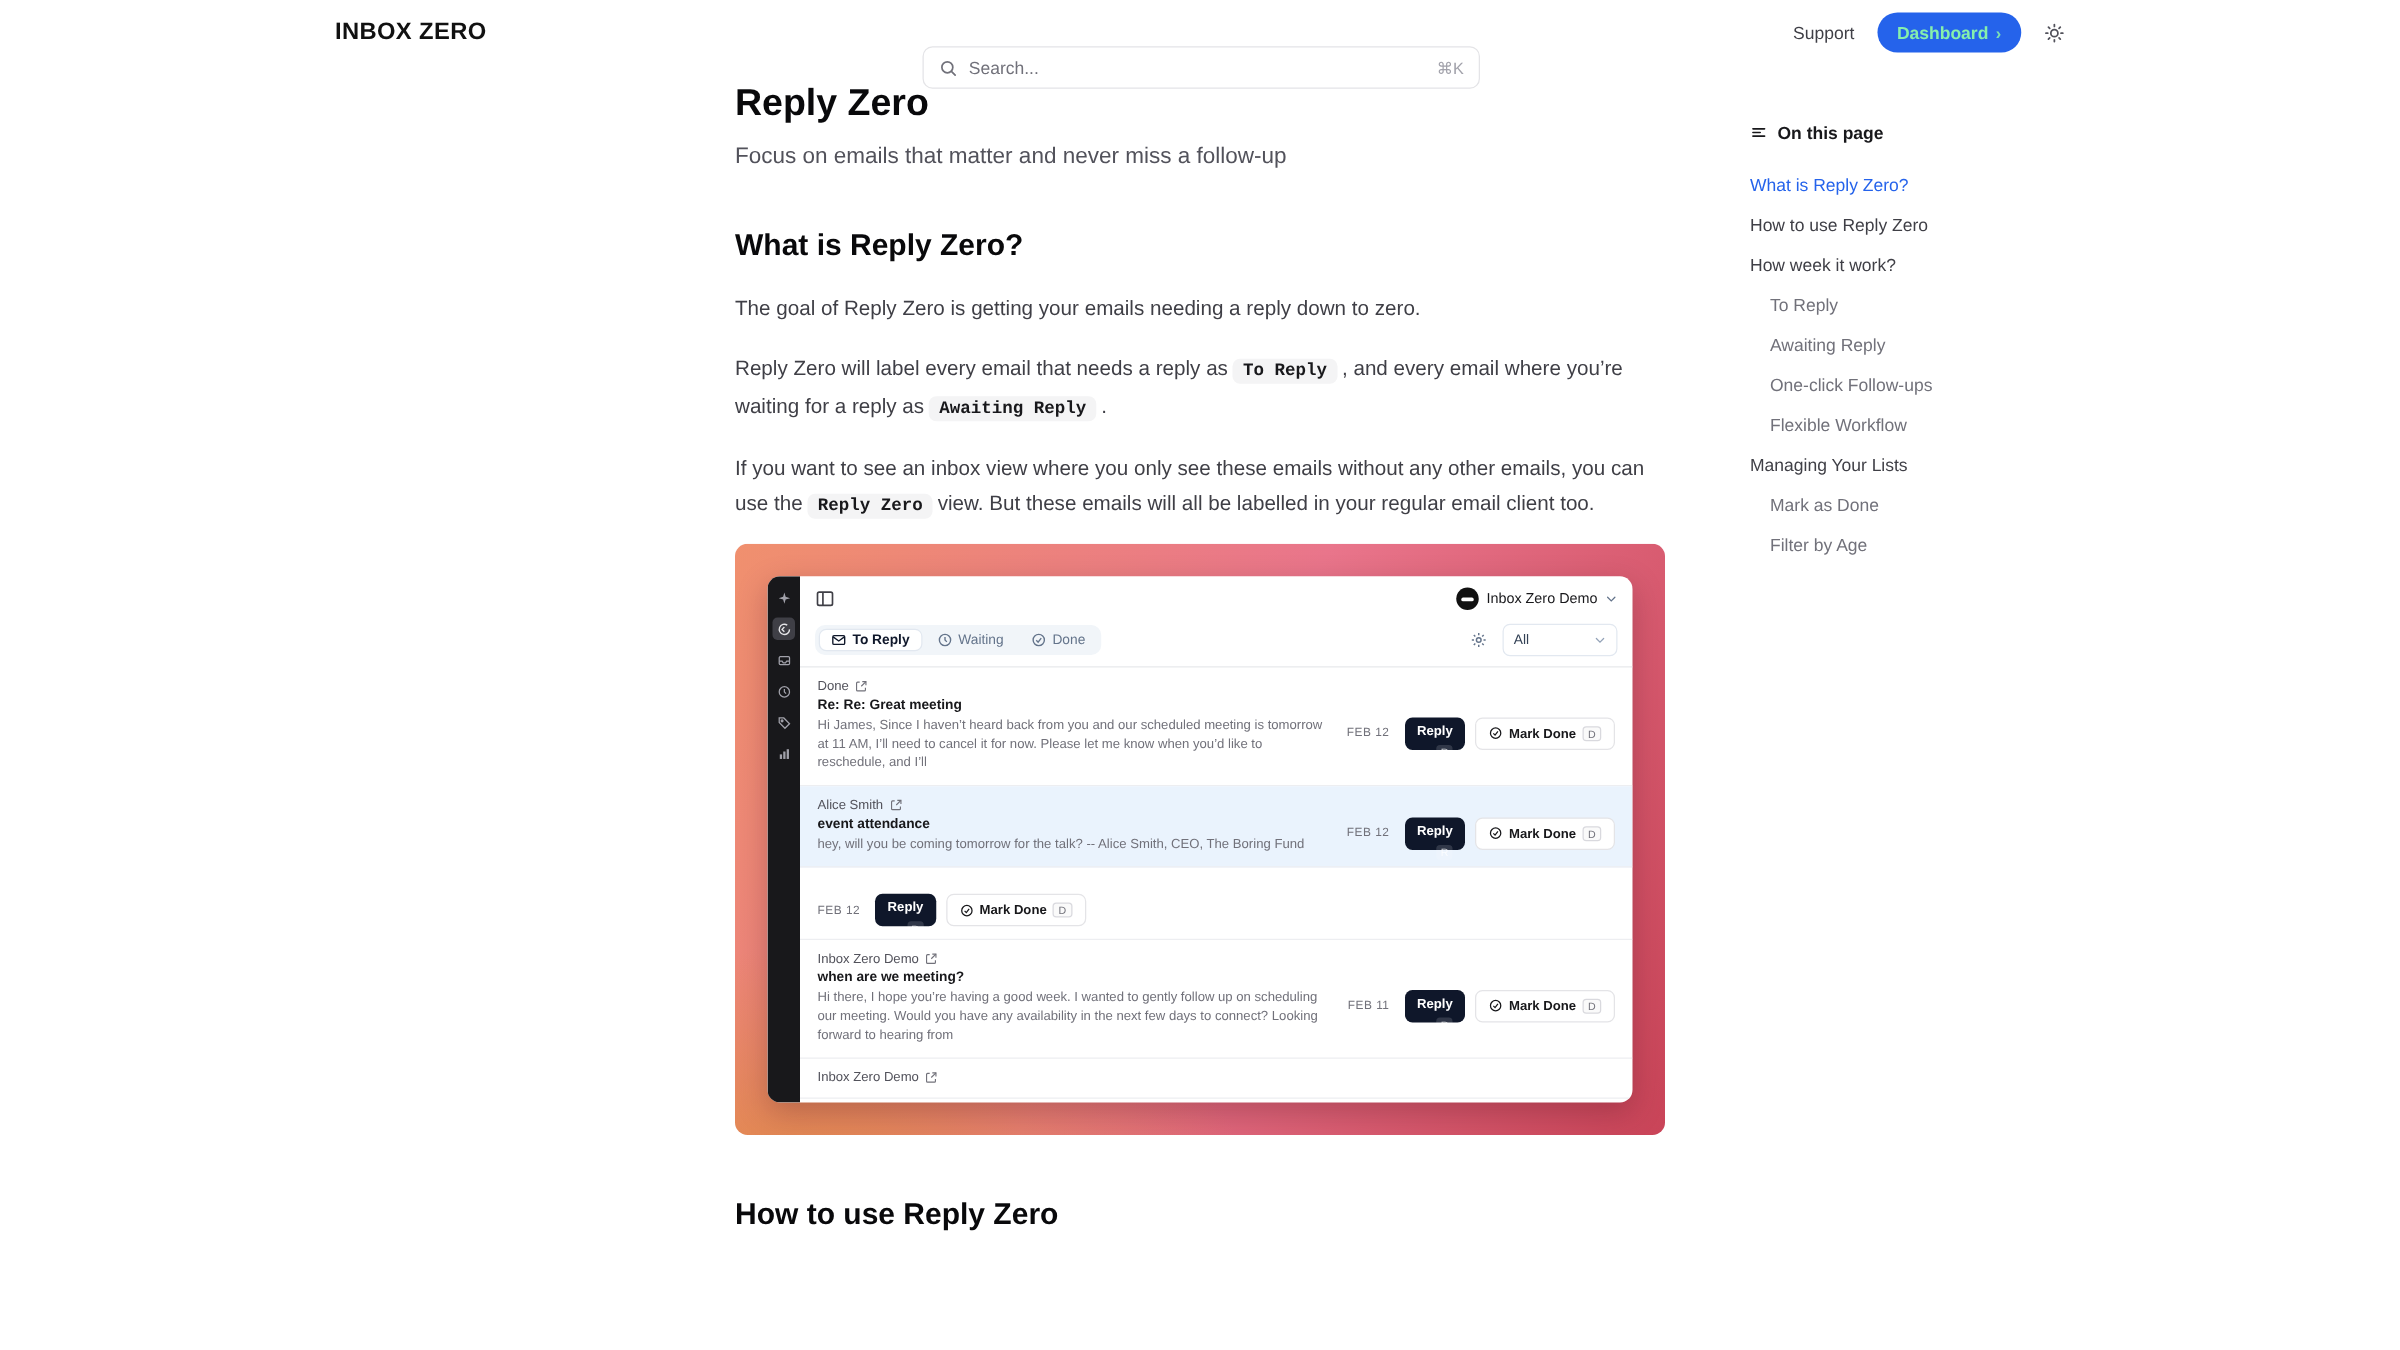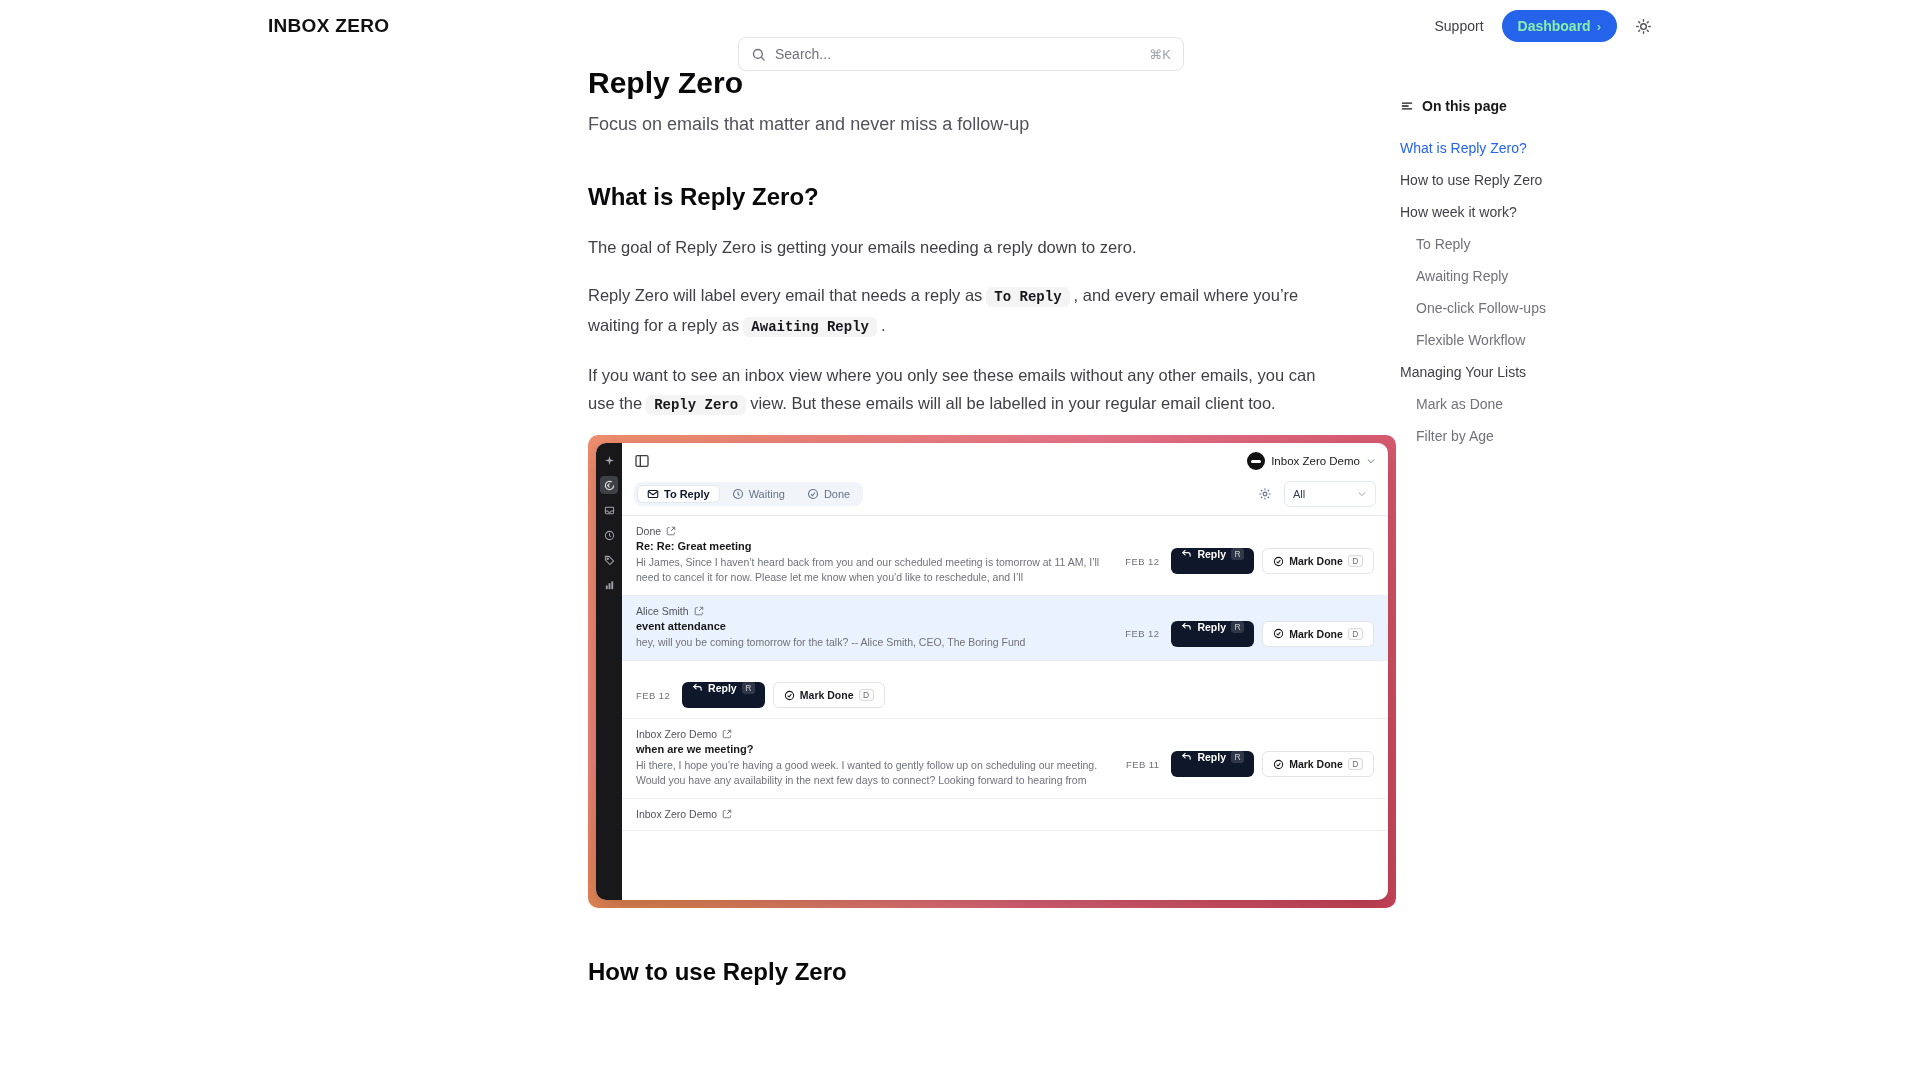--- a/index.html
+++ b/index.html
@@ -38,22 +38,22 @@
   
   .toc { position:absolute; left:1400px; top:52px; width:185px; padding-top:44px; }
   .toc-head { display:flex; align-items:center; gap:8px; font-size:14px; font-weight:600;
     color:#18181b; height:20px; margin-bottom:16px; }
   .toc-item { font-size:14px; line-height:32px; height:32px; color:#3f3f46; cursor:pointer;
     white-space:nowrap; }
   .toc-item.active { color:#2563eb; }
   .toc-item.sub { padding-left:16px; color:#71717a; }
 
   
-  .figure { margin-top:16px; width:808px; height:473px; border-radius:10px; overflow:hidden;
-    padding:8px;
+  .figure { margin-top:16px; width:744px; height:473px; border-radius:10px; overflow:hidden;
+    padding:26px;
     background:
       radial-gradient(90% 75% at 6% 110%, rgba(223,139,68,.95) 0%, rgba(223,139,68,0) 55%),
       linear-gradient(118deg, #f0906e 0%, #e9758b 48%, #c94458 100%); }
   .window { width:100%; height:100%; background:#fff; border-radius:10px; overflow:hidden;
     display:flex; box-shadow:0 8px 24px rgba(60,10,20,.25); }
   .app-rail { width:26px; background:#18181b; display:flex; flex-direction:column;
     align-items:center; padding-top:8px; gap:7px; flex:none; }
   .rail-ic { width:18px; height:18px; display:flex; align-items:center; justify-content:center;
     color:#a1a1aa; border-radius:4px; cursor:pointer; }
   .rail-ic.active { background:#3f3f46; color:#e4e4e7; }
@@ -80,23 +80,23 @@
   .email-list { flex:1; border-top:1px solid #e8e9ec; overflow:hidden; }
   .email-row { display:flex; padding:9px 14px 10px; border-bottom:1px solid #edeef1; cursor:pointer; }
   .email-row.highlighted { background:#eaf3fd; }
   .email-left { flex:1; min-width:0; padding-right:14px; }
   .sender-line { display:flex; align-items:center; gap:5px; font-size:10.5px; color:#52525b; }
   .ext-ic { color:#71717a; display:flex; }
   .subject { margin-top:3px; font-size:11px; font-weight:700; color:#18181b; }
   .snippet { margin-top:3px; font-size:10.5px; line-height:15px; color:#71717a; max-width:465px; }
   .email-right { display:flex; align-items:center; gap:8px; margin-top:12px; flex:none; }
   .edate { font-size:9.5px; letter-spacing:.4px; color:#71717a; margin-right:4px; }
-  .reply-btn { display:flex; align-items:flex-start; gap:5px; height:26px; padding:0 10px;
+  .reply-btn { display:flex; align-items:flex-end; gap:5px; height:26px; padding:0 10px;
     background:#0f172a; color:#fff; border:none; border-radius:6px; font-size:10.5px;
-    font-weight:600; font-family:inherit; cursor:pointer; }
+    font-weight:600; font-family:inherit; cursor:pointer;flex-direction:column; }
   .reply-btn .kbd { background:rgba(255,255,255,.14); color:rgba(255,255,255,.75);
     border-radius:3px; font-size:8.5px; padding:1px 3.5px; font-weight:400; }
   .done-btn { display:flex; align-items:center; gap:5px; height:26px; padding:0 10px;
     background:#fff; color:#18181b; border:1px solid #e4e4e7; border-radius:6px;
     font-size:10.5px; font-weight:600; font-family:inherit; cursor:pointer; }
   .done-btn .kbd { border:1px solid #d9d9de; background:#fafafa; color:#71717a;
     border-radius:3px; font-size:8.5px; padding:0 3.5px; font-weight:400; }
   svg { display:block; }
 </style>
 </head>

